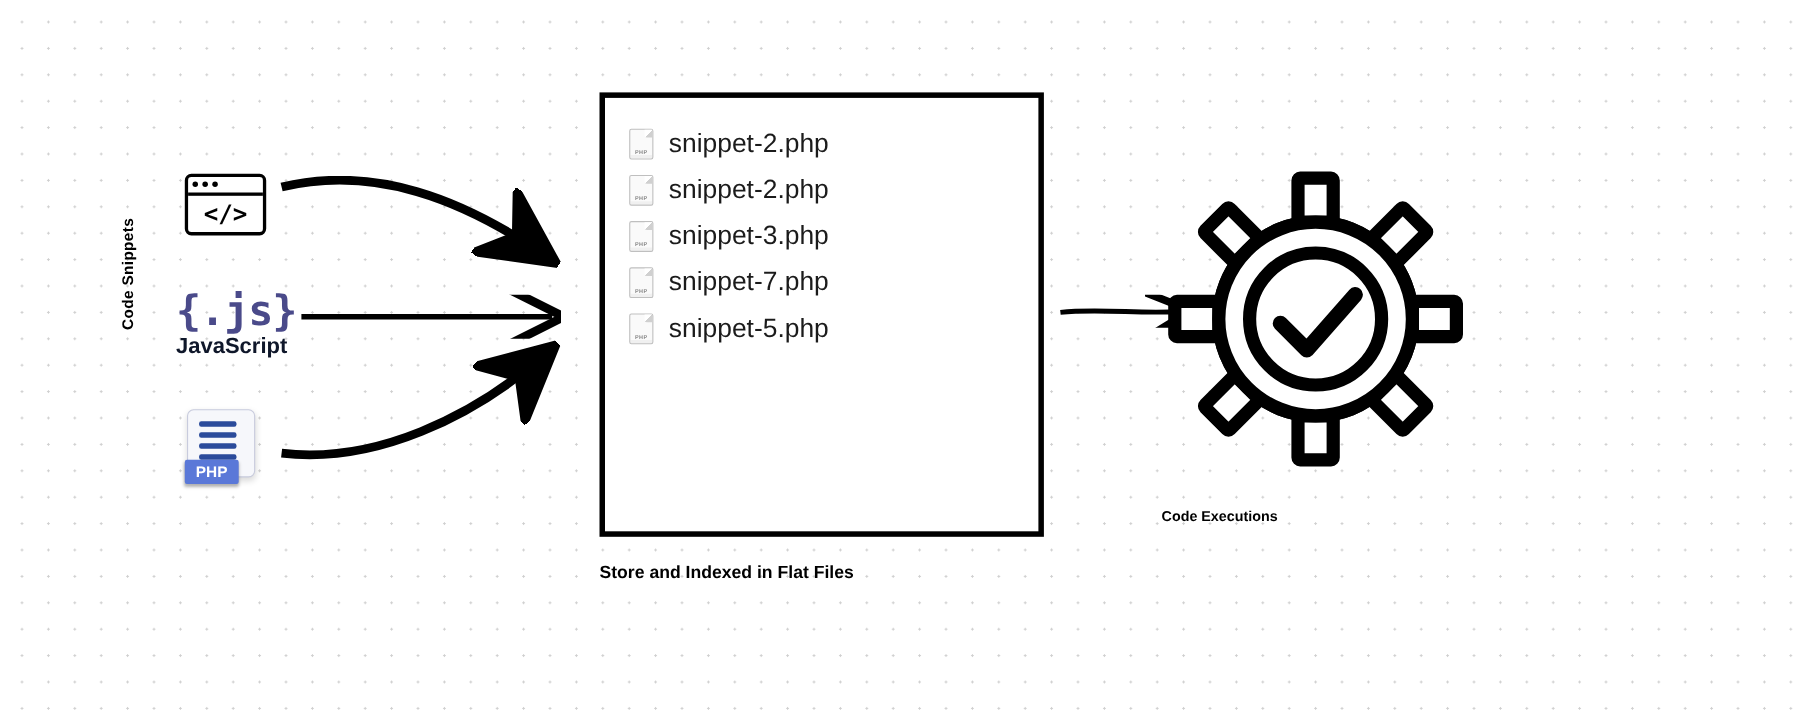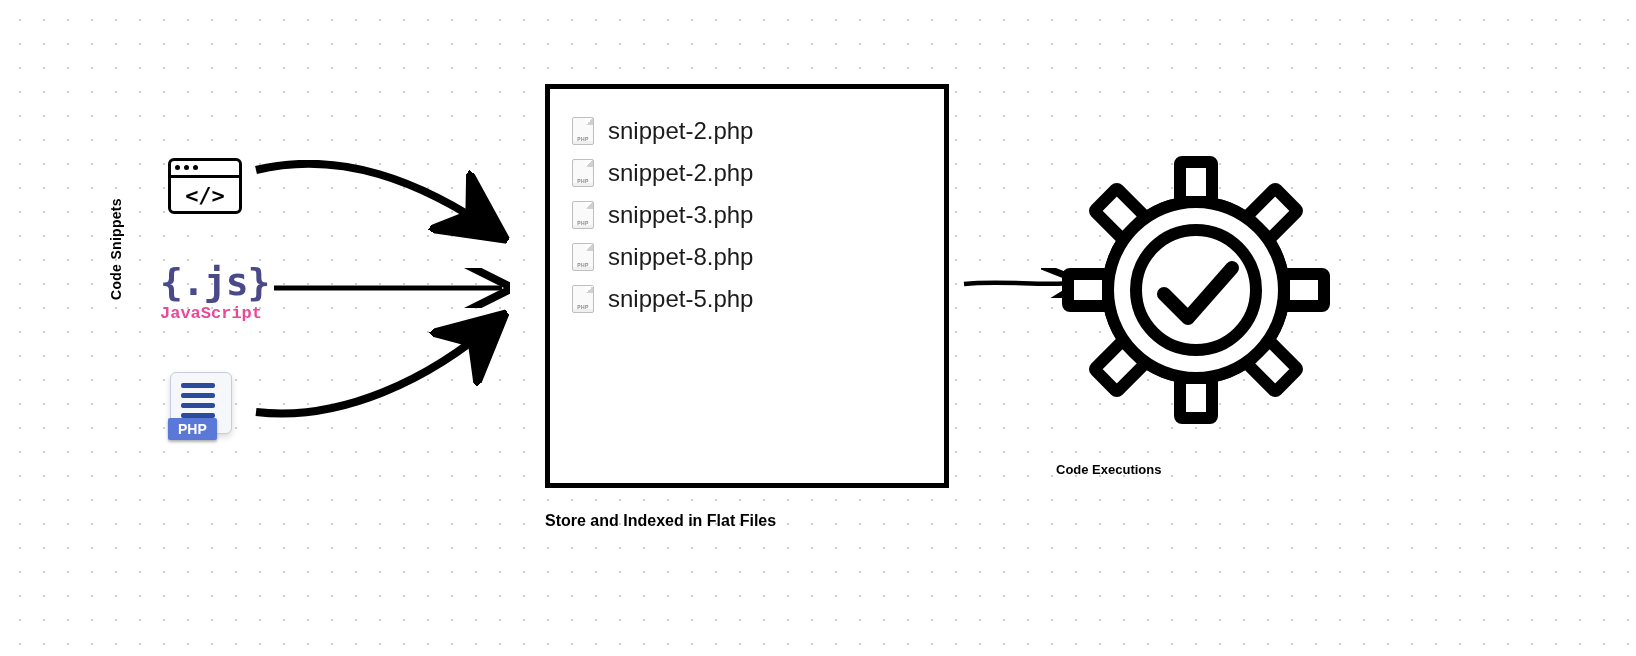--- a/index.html
+++ b/index.html
@@ -54,21 +54,21 @@
     position:absolute; left:0; right:0; top:22px; text-align:center;
     font-size:22px; font-weight:600; font-family: ui-monospace, Menlo, monospace;
     color:#000;
   }
 
   .js-badge {
     position:absolute;
     left: 160px; top: 260px;
   }
   .js-glyph { font-size: 38px; font-weight: 700; color:#4a4a8a; letter-spacing:-1px; font-family: ui-monospace, Menlo, monospace; }
-  .js-text  { font-size: 17px; font-weight: 700; color:#ec4899;font-family:Liberation Mono, monospace; }
+  .js-text  { font-size: 20px; font-weight: 700; color:#0f172a; }
 
   .php-badge {
     position:absolute;
     left: 170px; top: 372px;
     width: 62px;
   }
   .php-doc {
     width:62px; height:62px; background:#f6f7fb;
     border:1px solid #c8cbdd; border-radius:6px;
     box-shadow: 0 3px 6px rgba(0,0,0,.15), inset 0 -20px 0 rgba(0,0,0,0);
@@ -186,21 +186,21 @@
   <div class="file-row">
     <span class="file-icon"></span>
     <span>snippet-2.php</span>
   </div>
   <div class="file-row">
     <span class="file-icon"></span>
     <span>snippet-3.php</span>
   </div>
   <div class="file-row">
     <span class="file-icon"></span>
-    <span>snippet-8.php</span>
+    <span>snippet-7.php</span>
   </div>
   <div class="file-row">
     <span class="file-icon"></span>
     <span>snippet-5.php</span>
   </div>
 </div>
 
 <div class="center-caption">Store and Indexed in Flat Files</div>
 
 <svg class="arrow" style="left:960px; top:268px; width:120px; height:30px;" viewBox="0 0 120 30">

